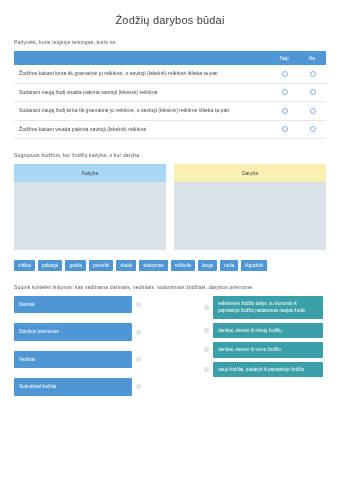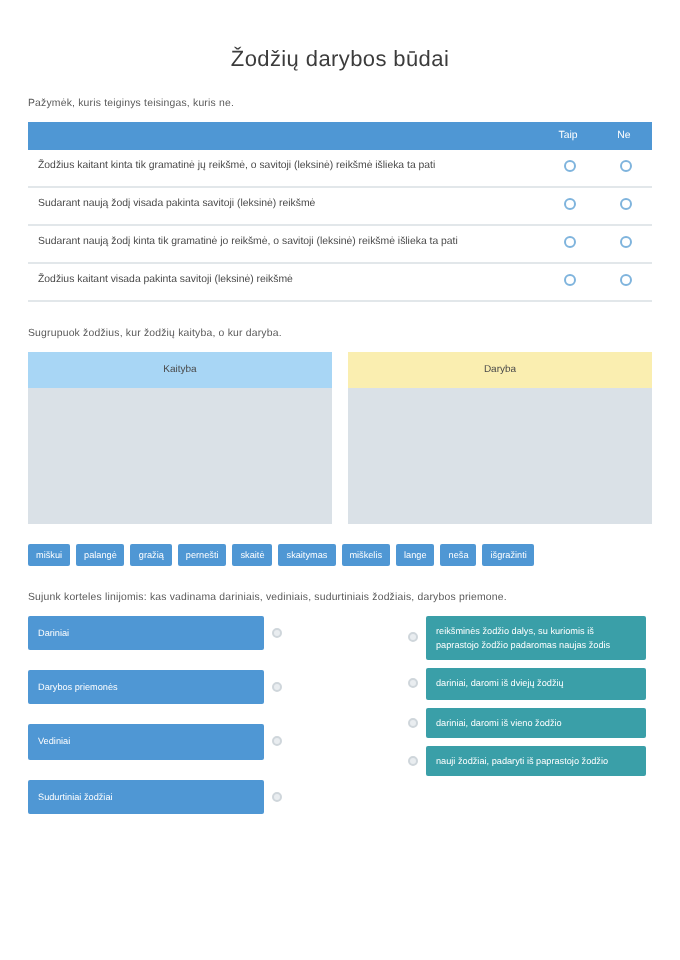--- a/index.html
+++ b/index.html
@@ -12,21 +12,21 @@
     background: #ffffff;
     font-family: "Liberation Sans", sans-serif;
     color: #4a4a4a;
     overflow: hidden;
   }
   .page {
     width: 340px;
     height: 480px;
     position: relative;
     box-sizing: border-box;
-    padding: 10px 14px;
+    padding: 0 14px;
   }
 
   
   .title {
     text-align: center;
     font-size: 11px;
     color: #3c3c3c;
     font-weight: 400;
     letter-spacing: .2px;
     padding-top: 14px;

